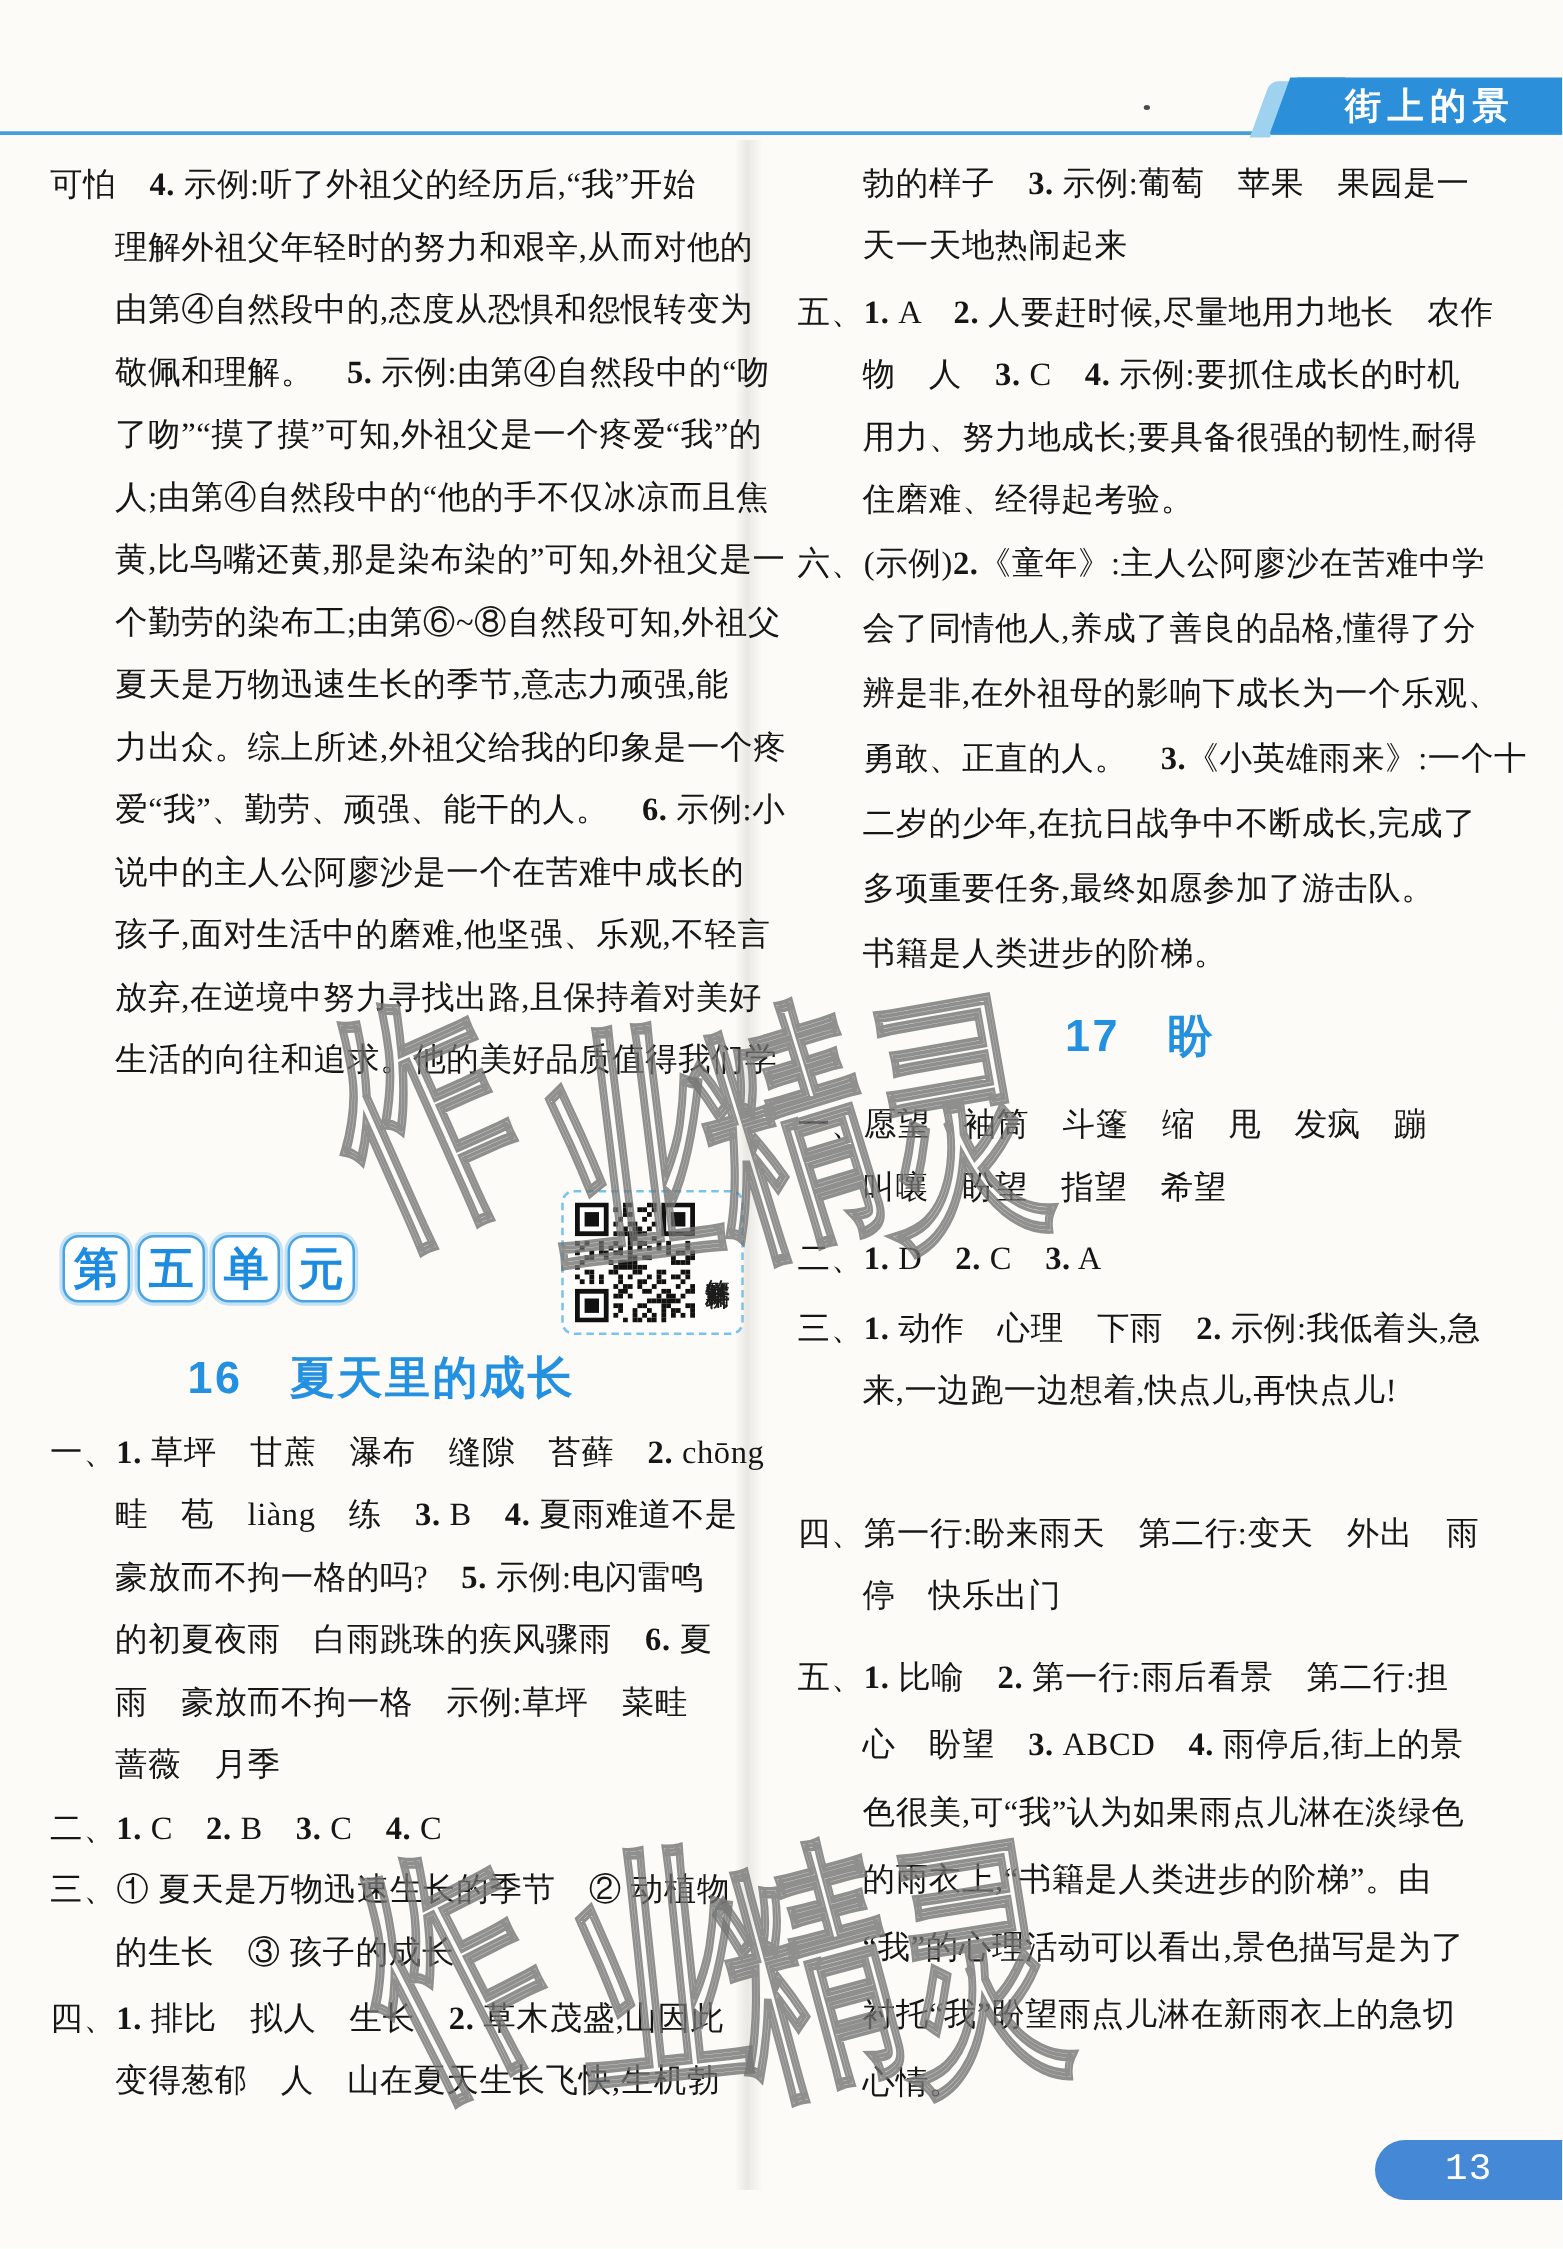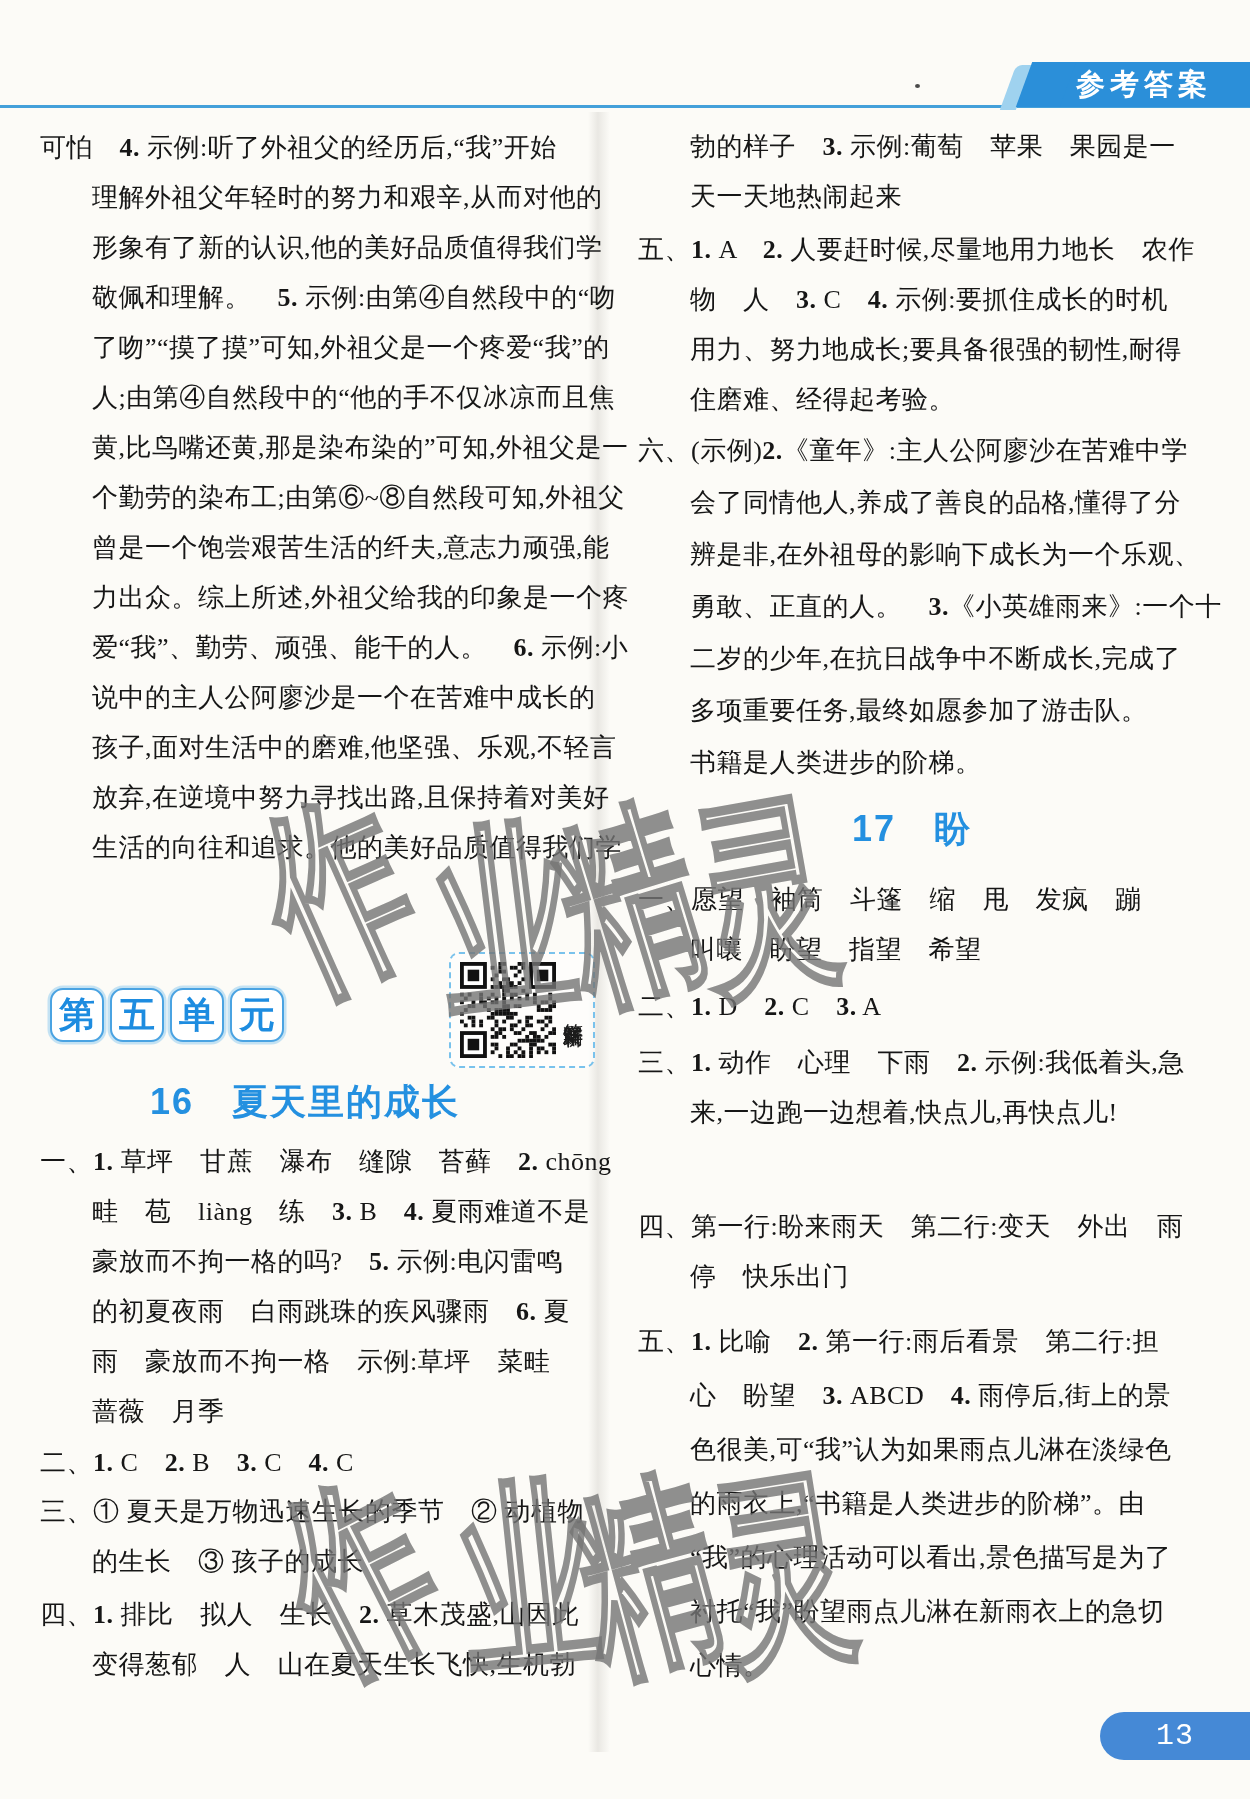--- a/index.html
+++ b/index.html
@@ -49,37 +49,37 @@
   .page-pill{position:absolute;right:0;top:1712px;width:150px;height:48px;background:var(--pill_blue);
              border-radius:26px 0 0 26px;display:flex;align-items:center;justify-content:center;z-index:3;}
   .page-pill span{color:#fff;font-size:30px;font-family:Liberation Mono, monospace;letter-spacing:1px;}
 </style>
 </head>
 <body>
 
 <div class="page">
 
   <div class="header-tab">
-    <span>参考答案</span>
+    <span>街上的景</span>
   </div>
   <div class="header-rule"></div>
   <div class="artifact-dot"></div>
   <div class="gutter"></div>
 
   <div class="col" id="left-col" style="left: 40px; width: 530px;">
       <div class="block para" style="top: 123px;">
         <div class="line">可怕　<b>4.</b> 示例:听了外祖父的经历后,“我”开始</div>
         <div class="line ind">理解外祖父年轻时的努力和艰辛,从而对他的</div>
-        <div class="line ind">形象有了新的认识,他的美好品质值得我们学</div>
+        <div class="line ind">由第④自然段中的,态度从恐惧和怨恨转变为</div>
         <div class="line ind">敬佩和理解。　<b>5.</b> 示例:由第④自然段中的“吻</div>
         <div class="line ind">了吻”“摸了摸”可知,外祖父是一个疼爱“我”的</div>
         <div class="line ind">人;由第④自然段中的“他的手不仅冰凉而且焦</div>
         <div class="line ind">黄,比鸟嘴还黄,那是染布染的”可知,外祖父是一</div>
         <div class="line ind">个勤劳的染布工;由第⑥~⑧自然段可知,外祖父</div>
-        <div class="line ind">曾是一个饱尝艰苦生活的纤夫,意志力顽强,能</div>
+        <div class="line ind">夏天是万物迅速生长的季节,意志力顽强,能</div>
         <div class="line ind">力出众。综上所述,外祖父给我的印象是一个疼</div>
         <div class="line ind">爱“我”、勤劳、顽强、能干的人。　<b>6.</b> 示例:小</div>
         <div class="line ind">说中的主人公阿廖沙是一个在苦难中成长的</div>
         <div class="line ind">孩子,面对生活中的磨难,他坚强、乐观,不轻言</div>
         <div class="line ind">放弃,在逆境中努力寻找出路,且保持着对美好</div>
         <div class="line ind">生活的向往和追求。他的美好品质值得我们学</div>
       </div>
       <div class="block title" style="top: 1078px;">16　夏天里的成长</div>
       <div class="block item" style="top: 1137px;">
         <div class="line">一、<b>1.</b> 草坪　甘蔗　瀑布　缝隙　苔藓　<b>2.</b> chōng</div>

